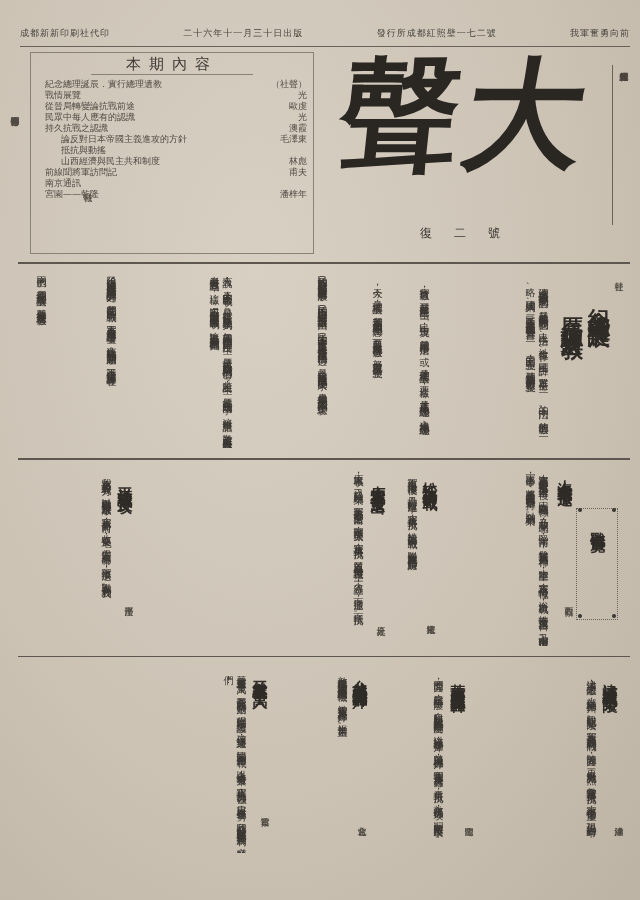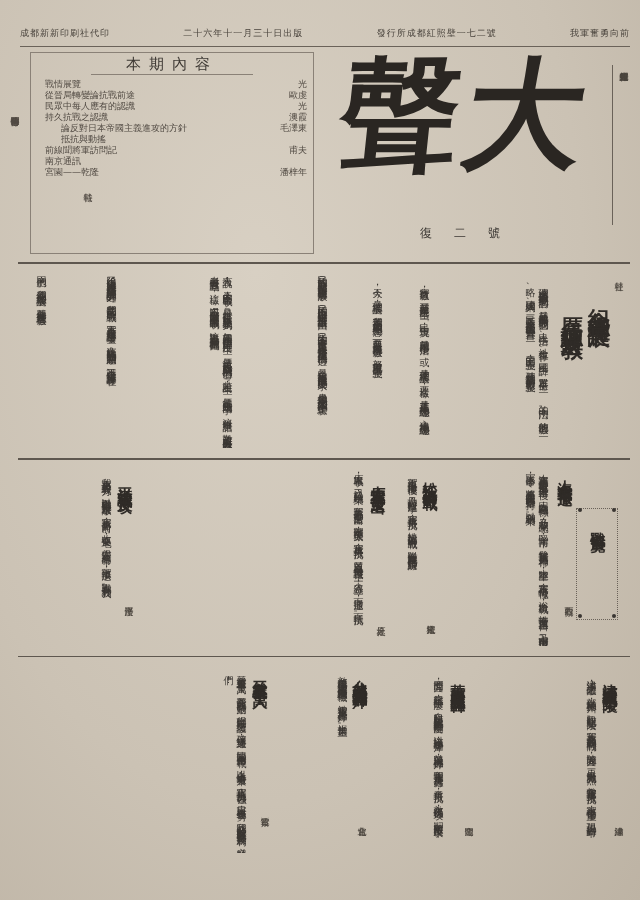--- a/index.html
+++ b/index.html
@@ -64,20 +64,24 @@
   <span>我軍奮勇向前</span>
   <span>發行所成都紅照壁一七二號</span>
   <span>二十六年十一月三十日出版</span>
   <span>成都新新印刷社代印</span>
 </div>
 
 <div class="toc">
   <div class="toc-title">本期內容</div>
   <div style="margin-top:4px;">
     <div class="toc-row">
+        <span>紀念總理誕辰．實行總理遺教</span>
+        <span>（社聲）</span>
+      </div>
+    <div class="toc-row">
         <span>戰情展覽</span>
         <span>光</span>
       </div>
     <div class="toc-row">
         <span>從晉局轉變論抗戰前途</span>
         <span>歐虔</span>
       </div>
     <div class="toc-row">
         <span>民眾中每人應有的認識</span>
         <span>光</span>
@@ -86,20 +90,24 @@
         <span>持久抗戰之認識</span>
         <span>澳霞</span>
       </div>
     <div class="toc-row sub">
         <span>論反對日本帝國主義進攻的方針</span>
         <span>毛澤東</span>
       </div>
     <div class="toc-row sub">
         <span>抵抗與動搖</span>
         <span></span>
+      </div>
+    <div class="toc-row sub">
+        <span>山西經濟與民主共和制度</span>
+        <span>林彪</span>
       </div>
     <div class="toc-row">
         <span>前線聞將軍訪問記</span>
         <span>甫夫</span>
       </div>
     <div class="toc-row">
         <span>南京通訊</span>
         <span></span>
       </div>
     <div class="toc-row">

